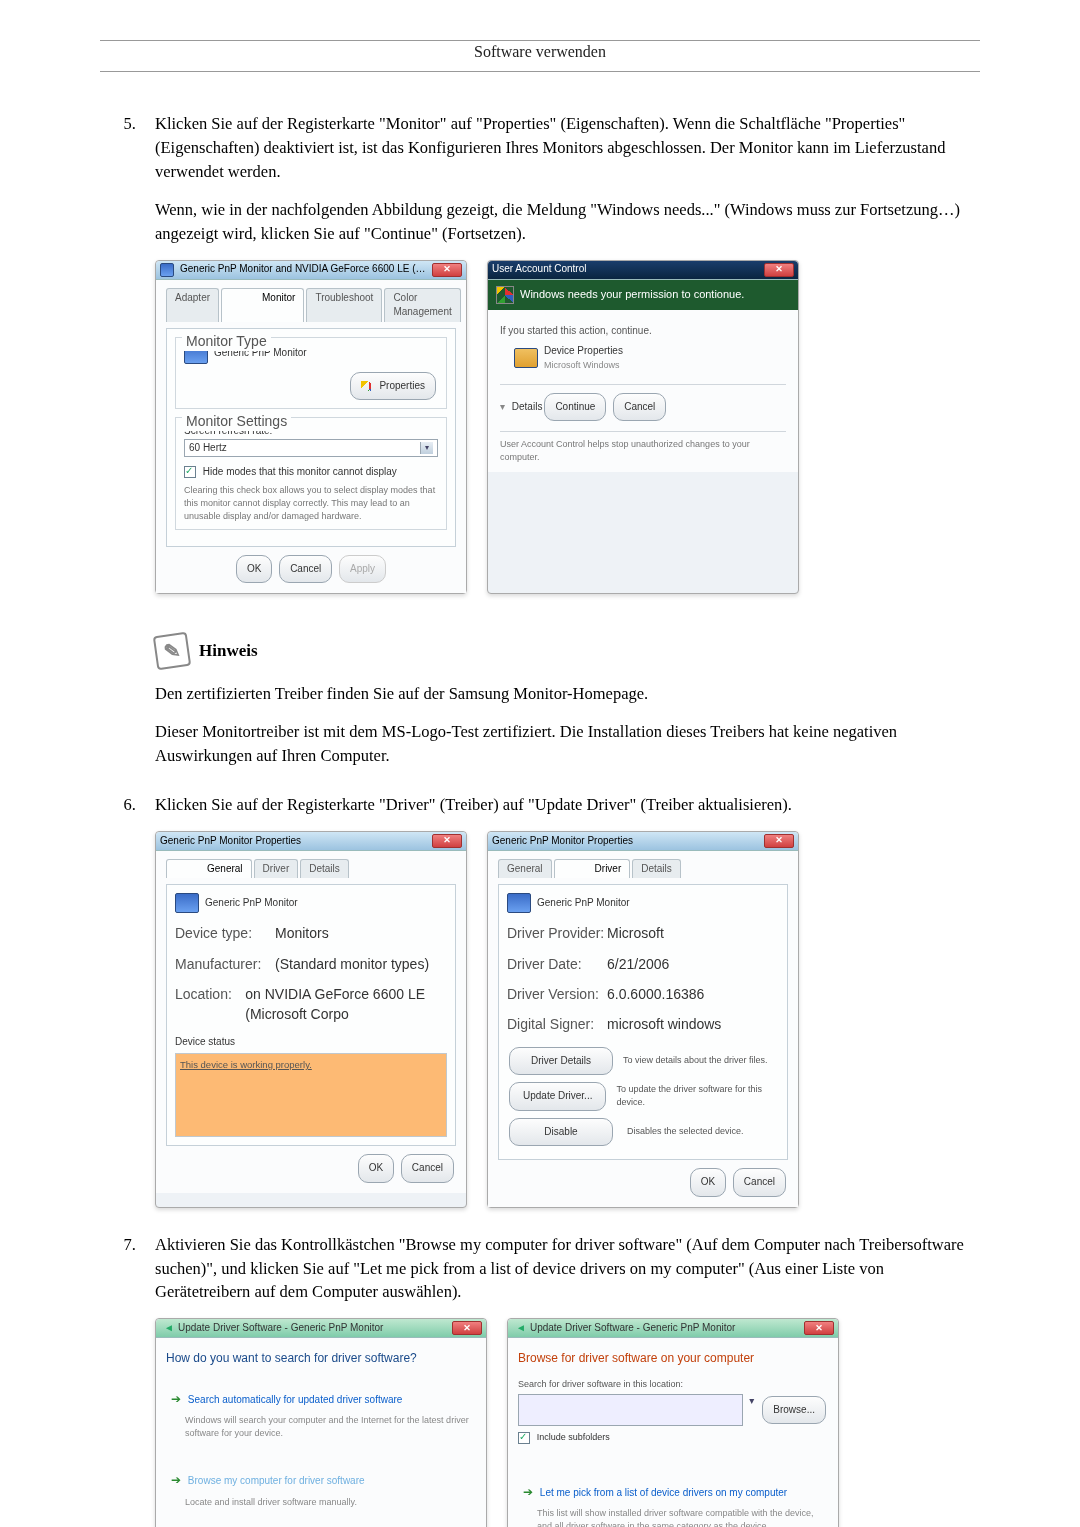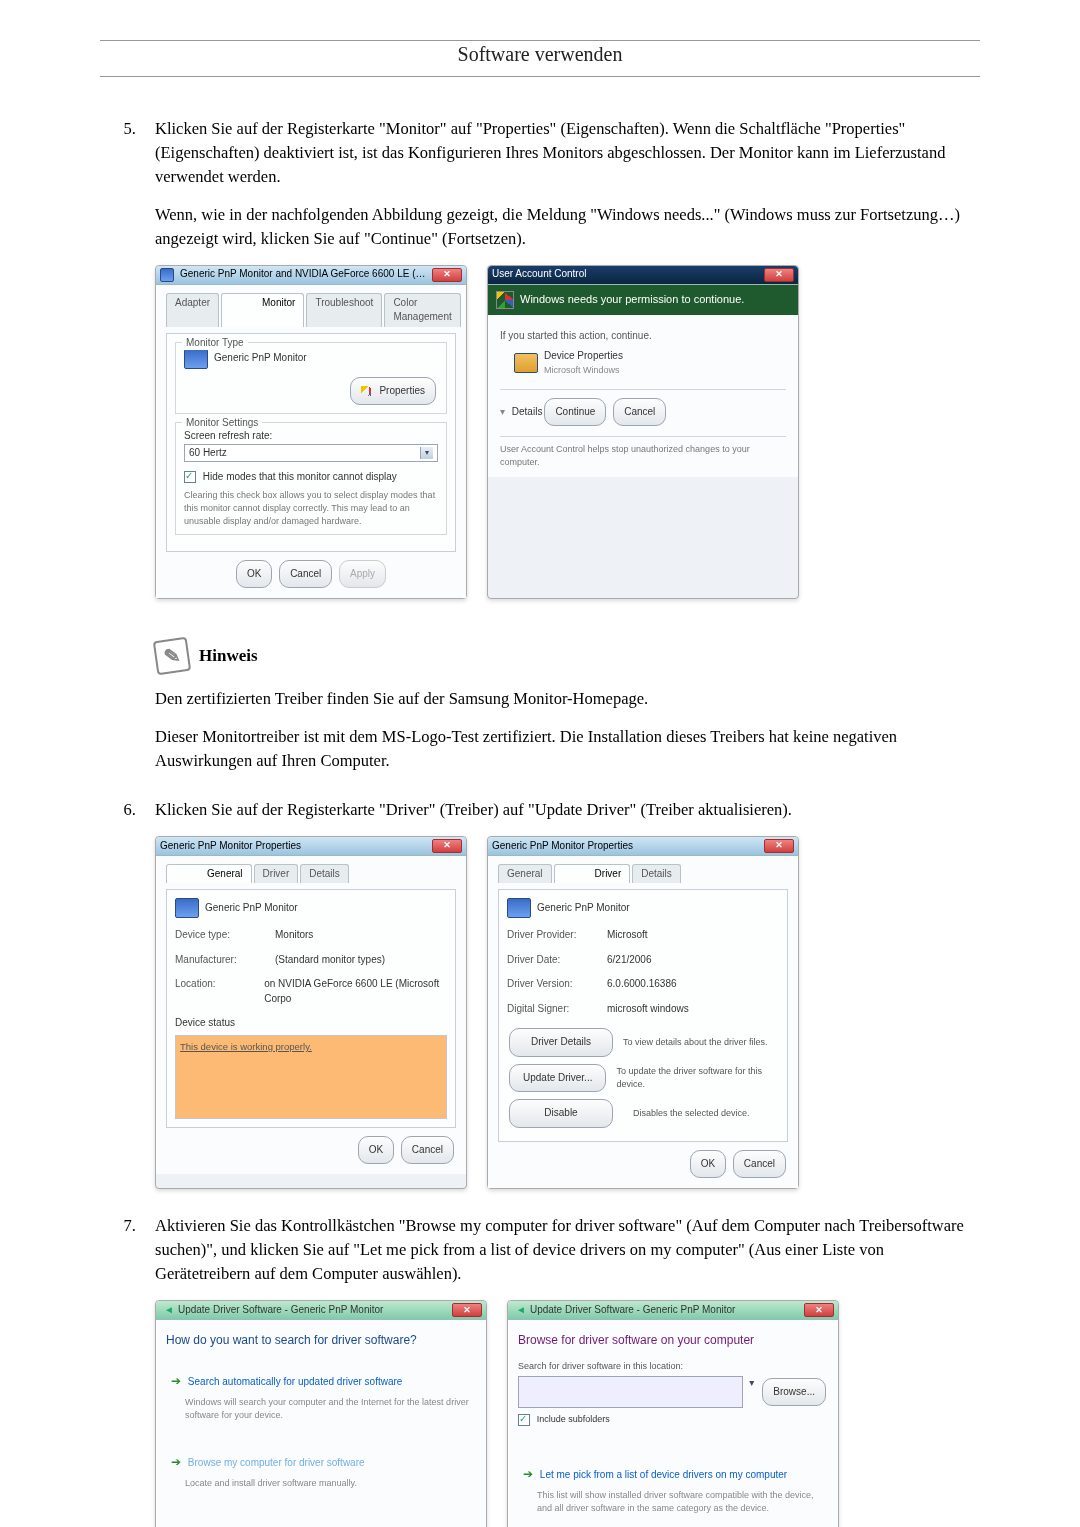--- a/index.html
+++ b/index.html
@@ -13,21 +13,21 @@
   .page {
     padding: 40px 100px 30px 100px;
   }
   .header-line {
     border-top: 1px solid #999;
     width: 100%;
     margin-bottom: 2px;
   }
   .doc-title {
     text-align: center;
-    font-size: 20px;
+    font-size: 16px;
     margin: 0 0 10px 0;
     color: #222;
   }
   hr.sep {
     border: none;
     border-top: 1px solid #999;
     margin: 2px 0 40px 0;
   }
   ol.steps {
     list-style: decimal;
@@ -127,21 +127,21 @@
     border: 1px solid #d0d8de;
     padding: 6px 8px;
     margin-bottom: 8px;
     position: relative;
   }
   .group .gt {
     position: absolute;
     top: -7px; left: 6px;
     background: #fdfefe;
     padding: 0 4px;
-    font-size: 10px;
+    font-size: 14px;
     color: #555;
   }
   .btn {
     display: inline-block;
     padding: 6px 10px;
     background: linear-gradient(#fdfdfd,#e3e7eb);
     border: 1px solid #9aa6b1;
     border-radius: 10px;
     font-size: 10px;
     color: #333;
@@ -200,21 +200,21 @@
     font-size: 9px;
     margin-left: 14px;
     display:block;
   }
   .textbox {
     border:1px solid #9aa6b1;
     background:#eef; padding:1px 4px;
     display:inline-block;
     color:#557;
   }
-  .kv { display:flex; margin:10px 0; font-size:10px;}
+  .kv { display:flex; margin:10px 0; font-size:14px;}
   .kv .k{width:100px; color:#555;}
   .statusbox {
     border:1px solid #c0c8ce;
     background:#fdba74;
     height:74px;
     padding:4px;
     color:#555;
     font-size:9.5px;
     margin-top: 4px;
     text-decoration: underline;
@@ -434,21 +434,21 @@
                 <div style="display:flex;align-items:center;margin:3px 0">
                     <span class="btn" style="width:82px;text-align:center">Driver Details</span>
                     <span style="margin-left:8px;font-size:9px;color:#555">To view details about the driver files.</span>
                   </div>
                 <div style="display:flex;align-items:center;margin:3px 0">
                     <span class="btn" style="width:82px;text-align:center">Update Driver...</span>
                     <span style="margin-left:8px;font-size:9px;color:#555">To update the driver software for this device.</span>
                   </div>
                 <div style="display:flex;align-items:center;margin:3px 0">
                     <span class="btn" style="width:82px;text-align:center">Disable</span>
-                    <span style="margin-left:18px;font-size:9px;color:#555">Disables the selected device.</span>
+                    <span style="margin-left:12px;font-size:9px;color:#555">Disables the selected device.</span>
                   </div>
               </div>
             </div>
             <div class="btnrow">
               <span class="btn">OK</span>
               <span class="btn">Cancel</span>
             </div>
           </div>
         </div>
       </div>
@@ -487,21 +487,21 @@
           </div>
         </div>
 
         <div class="win" style="width:330px">
           <div class="titlebar green">
             <span style="color:#2a6;margin:0 4px">◄</span>
             <span class="t">Update Driver Software - Generic PnP Monitor</span>
             <span class="closebox">✕</span>
           </div>
           <div class="body">
-            <div style="color:#701a75;font-size:12px;margin:4px 0 10px 0">Browse for driver software on your computer</div>
+            <div style="color:#c2410c;font-size:12px;margin:4px 0 10px 0">Browse for driver software on your computer</div>
             <div style="font-size:9px;color:#555">Search for driver software in this location:</div>
             <div style="display:flex;gap:6px;margin:3px 0">
               <span class="textbox" style="flex:1">&nbsp;</span>
               <span style="color:#446">▾</span>
               <span class="btn">Browse...</span>
             </div>
             <div style="margin-top:4px">
               <span class="chk"></span>
               <span style="font-size:9px">Include subfolders</span>
             </div>

